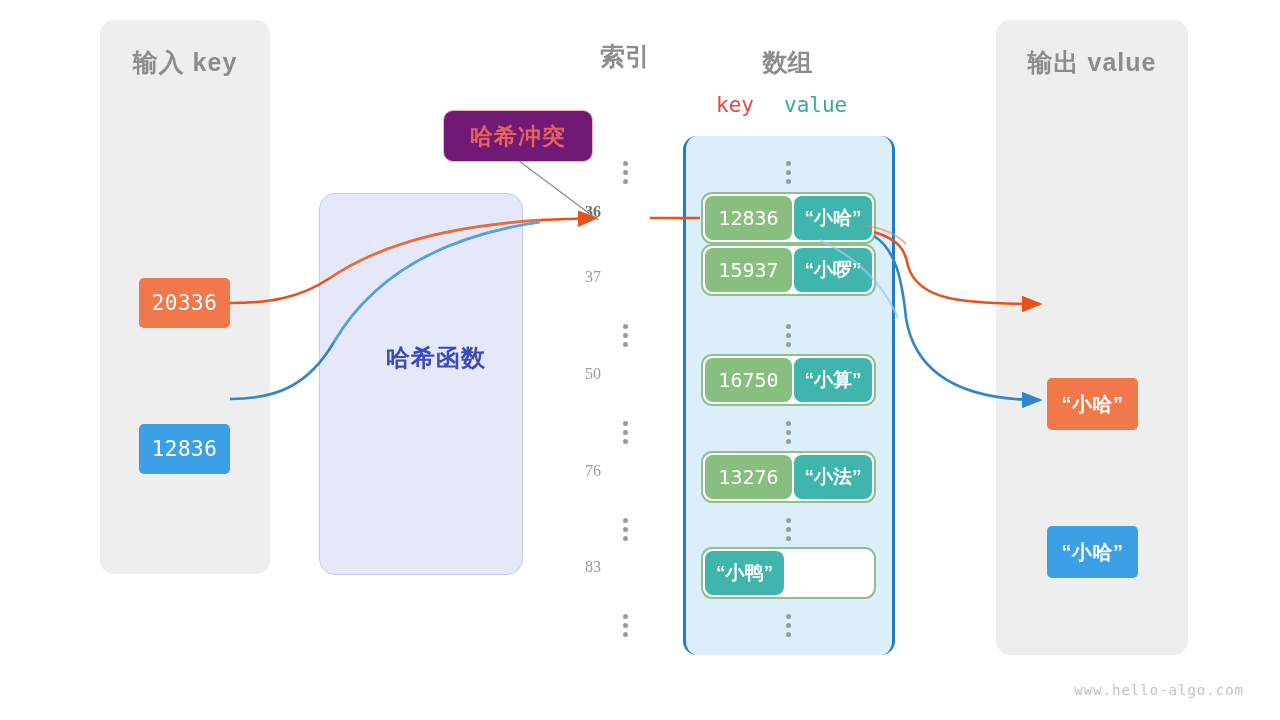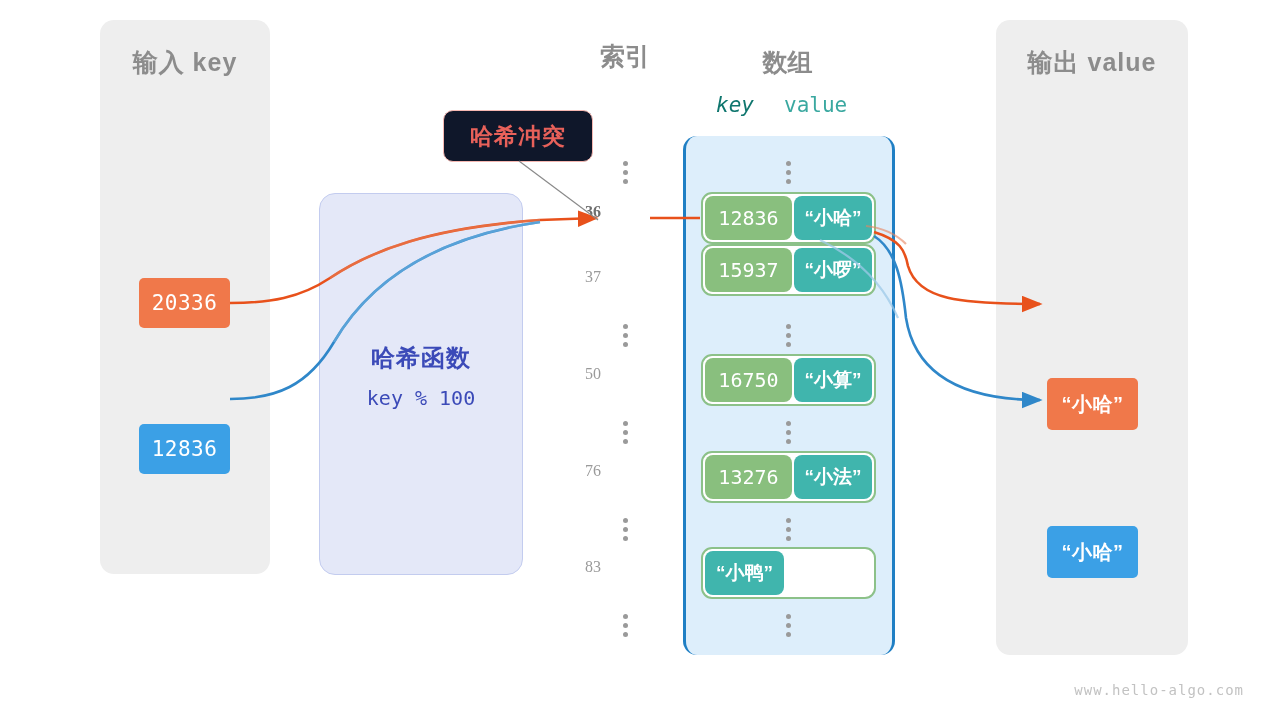--- a/index.html
+++ b/index.html
@@ -55,58 +55,59 @@
   #heading-array { left: 720px; top: 46px; width: 135px; }
 
   .kv-header {
     position: absolute;
     top: 93px;
     font-size: 21px;
     font-weight: 500;
     font-family: "DejaVu Sans Mono", "Liberation Mono", monospace;
     white-space: nowrap;
   }
-  #kv-key   { left: 716px; color: #0f766e; font-style: italic; }
+  #kv-key   { left: 716px; color: #ef4444; }
   #kv-value { left: 784px; color: #3aa8a0; }
 
   
   #hash-box {
     position: absolute;
     left: 319px; top: 193px;
     width: 202px; height: 380px;
     background: #e4e8f8;
     border: 1px solid #c3ccef;
     border-radius: 16px;
   }
   #hash-box-title {
     position: absolute;
     width: 100%;
     top: 148px;
     text-align: center;
     font-size: 24px;
     font-weight: bold;
     color: #3b4ab8;
     letter-spacing: 1px;
+    padding-left: 15px;
   }
   #hash-box-formula {
     position: absolute;
     width: 100%;
     top: 192px;
     text-align: center;
     font-size: 20px;
     font-family: "DejaVu Sans Mono", "Liberation Mono", monospace;
     color: #3b4ab8;
   }
 
   
   #collision-box {
     position: absolute;
     left: 443px; top: 110px;
     width: 148px; height: 50px;
-    background: #0f172a;
+    background: #701a75;
     border: 1px solid #f5b7b1;
     border-radius: 10px;
     display: flex;
     align-items: center;
     justify-content: center;
   }
   #collision-label {
     font-size: 23px;
     font-weight: bold;
     color: #e8615a;
@@ -270,21 +271,20 @@
     <div class="panel-title">输出 value</div>
   </div>
 
   <div class="col-heading" id="heading-index">索引</div>
   <div class="col-heading" id="heading-array">数组</div>
   <div class="kv-header" id="kv-key">key</div>
   <div class="kv-header" id="kv-value">value</div>
 
   <div id="hash-box">
     <div id="hash-box-title">哈希函数</div>
-    <div id="hash-box-formula">key % 100</div>
   </div>
 
   <svg class="overlay" id="svg-over">
 
     <path d="M330,278 C372,250 430,228 540,220" fill="none" stroke="#e8835f" stroke-width="2.4" opacity="0.55"></path>
 
     <path d="M334,342 C368,284 430,238 540,222" fill="none" stroke="#74b4e2" stroke-width="2.4" opacity="0.6"></path>
 
     <path d="M519,161 L598,220" fill="none" stroke="#8a8a8a" stroke-width="1.2"></path>
   </svg>

